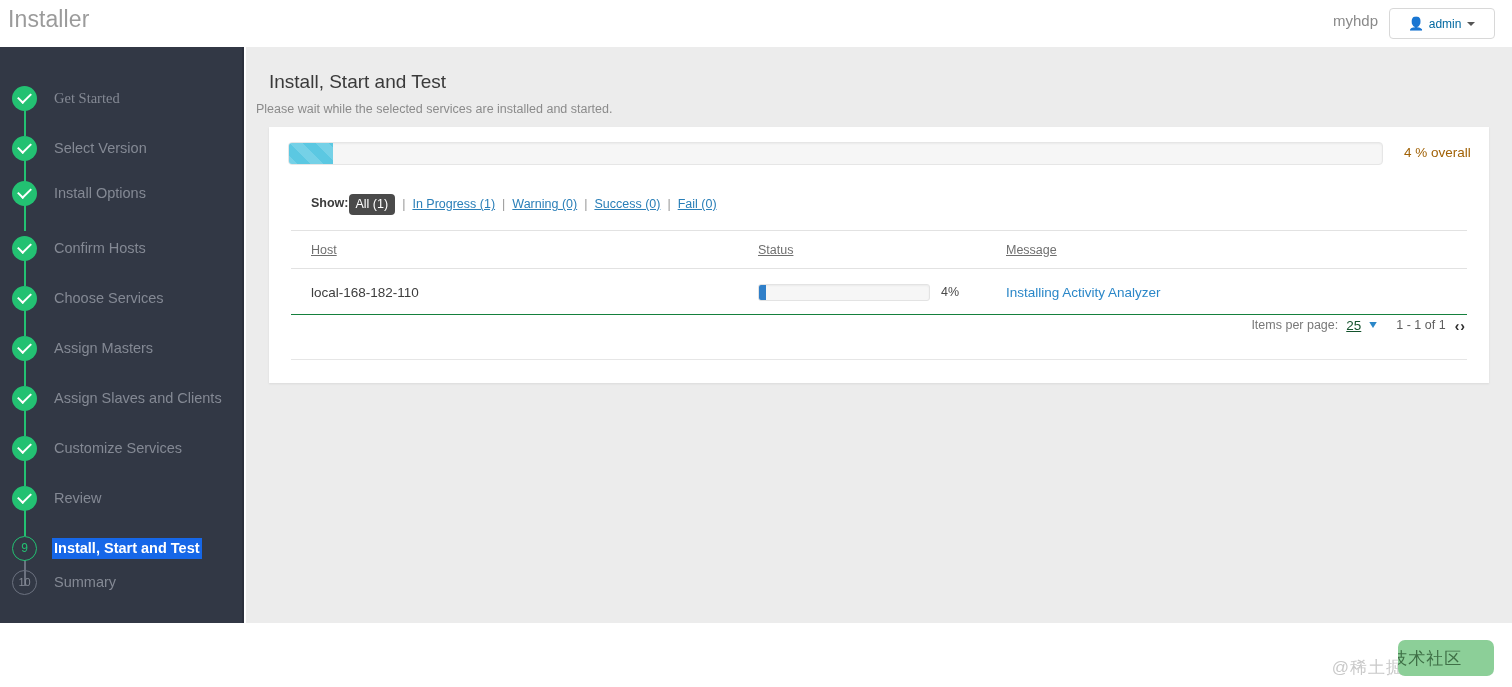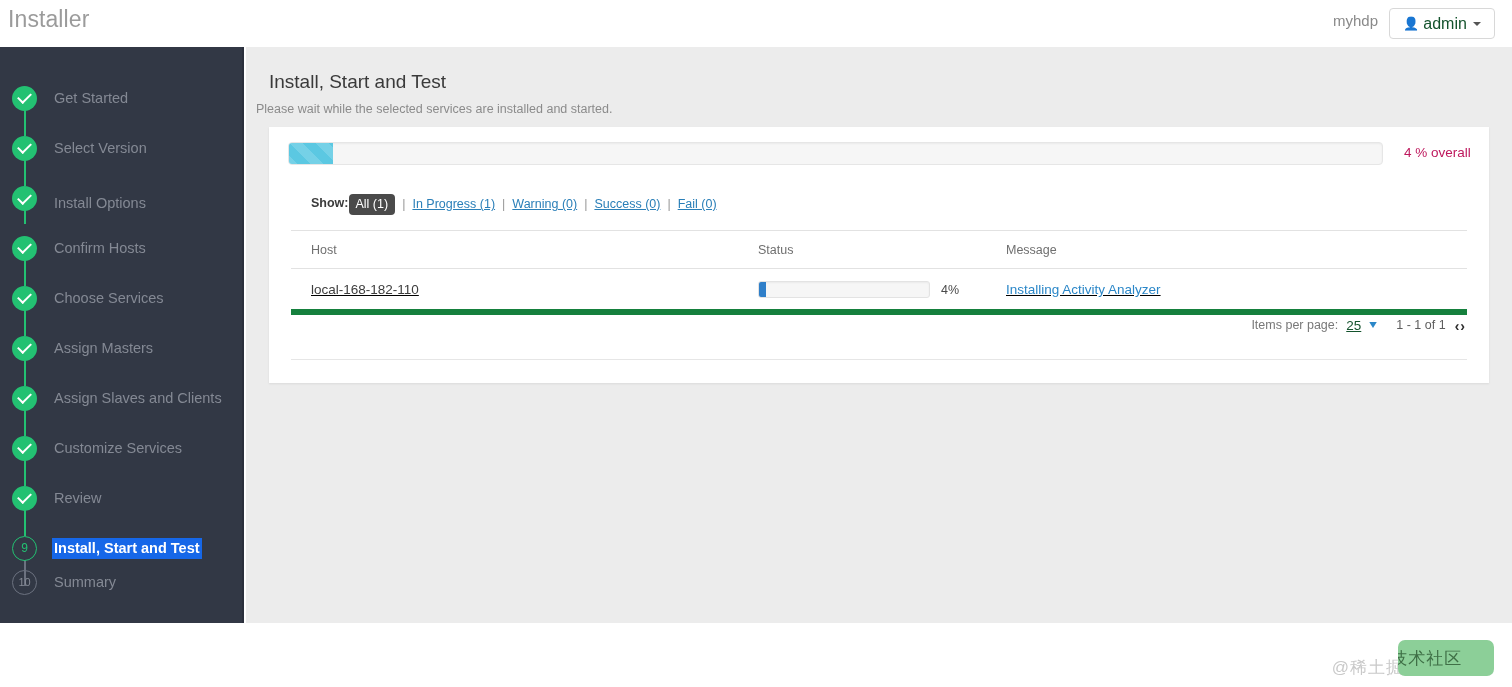--- a/index.html
+++ b/index.html
@@ -32,21 +32,21 @@
   #user-menu {
     position: absolute; right: 17px; top: 8px;
     height: 31px; min-width: 106px;
     border: 1px solid #d8d8d8; border-radius: 4px;
     background: #fff;
     display: flex; align-items: center; justify-content: center;
     gap: 4px; padding: 0 10px; box-sizing: border-box;
     cursor: pointer;
   }
   #user-menu .u-icon { font-size: 13px; color: #777; line-height: 1; }
-  #user-menu .u-label { font-size: 16px; color: #14532d; }
+  #user-menu .u-label { font-size: 12px; color: #0369a1; }
   #user-menu .u-caret {
     width: 0; height: 0; margin-left: 2px;
     border-left: 4px solid transparent; border-right: 4px solid transparent;
     border-top: 4px solid #555;
   }
 
   
   #sidebar {
     position: absolute; left: 0; top: 47px; width: 244px; height: 576px;
     background: #323845;
@@ -128,21 +128,21 @@
     height: 100%;
     background-color: #5bc8e2;
     background-image: linear-gradient(45deg,
       rgba(255,255,255,.16) 25%, transparent 25%, transparent 50%,
       rgba(255,255,255,.16) 50%, rgba(255,255,255,.16) 75%,
       transparent 75%, transparent);
     background-size: 26px 26px;
   }
   #overall-pct {
     position: absolute; left: 1135px; top: 3px;
-    font-size: 13.5px; color: #be185d;
+    font-size: 13.5px; color: #a16207;
   }
 
   
   #show-row {
     position: absolute; left: 0; top: 60px; width: 1220px; height: 32px;
     display: flex; align-items: center; padding-left: 42px; box-sizing: border-box;
   }
   #show-label { font-size: 12.5px; color: #3b3b3b; font-weight: bold; margin-right: 0;}
   .filter-pill {
     background: #4a4a4a; color: #fff; font-size: 12.5px;
@@ -155,22 +155,22 @@
 
   #filters-divider {
     position: absolute; left: 22px; top: 103px; width: 1176px; height: 1px;
     background: #e2e2e2;
   }
 
   
   #table { position: absolute; left: 22px; top: 104px; width: 1176px; }
   .t-row { display: flex; align-items: center; box-sizing: border-box; }
   .t-head { height: 38px; border-bottom: 1px solid #e2e2e2; }
-  .t-head .cell { font-size: 12.5px; color: #6f6f6f; }
-  .t-body { height: 46px; border-bottom: 6px solid #15803d; text-decoration: underline; }
+  .t-head .cell { font-size: 12.5px; color: #6f6f6f; text-decoration: underline; }
+  .t-body { height: 46px; border-bottom: 1px solid #15803d; }
   .c-host   { width: 467px; padding-left: 20px; box-sizing: border-box; }
   .c-status { width: 248px; box-sizing: border-box; }
   .c-msg    { flex: 1; box-sizing: border-box; }
   .host-name { font-size: 13.5px; color: #3d3d3d; }
   .row-bar-wrap {
     display: inline-block; vertical-align: middle;
     width: 172px; height: 17px;
     background: #f6f6f6; border: 1px solid #e3e3e3; border-radius: 3px;
     overflow: hidden; box-sizing: border-box;
     box-shadow: inset 0 1px 2px rgba(0,0,0,.05);
@@ -225,35 +225,35 @@
   <div id="app-title">Installer</div>
   <div id="cluster-name">myhdp</div>
   <div id="user-menu">
     <span class="u-icon">👤</span>
     <span class="u-label">admin</span>
     <span class="u-caret"></span>
   </div>
 </div>
 
 <div id="sidebar">
-    <div class="step done" style="top: 26px;">
+    <div class="step done" style="top: 26px; font-family: Liberation Serif, serif;">
       <div class="connector"></div>
       <div class="marker">
         <span class="tick"></span>
       </div>
       <span class="label">Get Started</span>
     </div>
     <div class="step done" style="top: 76px;">
       <div class="connector"></div>
       <div class="marker">
         <span class="tick"></span>
       </div>
       <span class="label">Select Version</span>
     </div>
-    <div class="step done" style="top: 114px; align-items: flex-end;">
+    <div class="step done" style="top: 121px;">
       <div class="connector"></div>
       <div class="marker">
         <span class="tick"></span>
       </div>
       <span class="label">Install Options</span>
     </div>
     <div class="step done" style="top: 176px;">
       <div class="connector"></div>
       <div class="marker">
         <span class="tick"></span>

